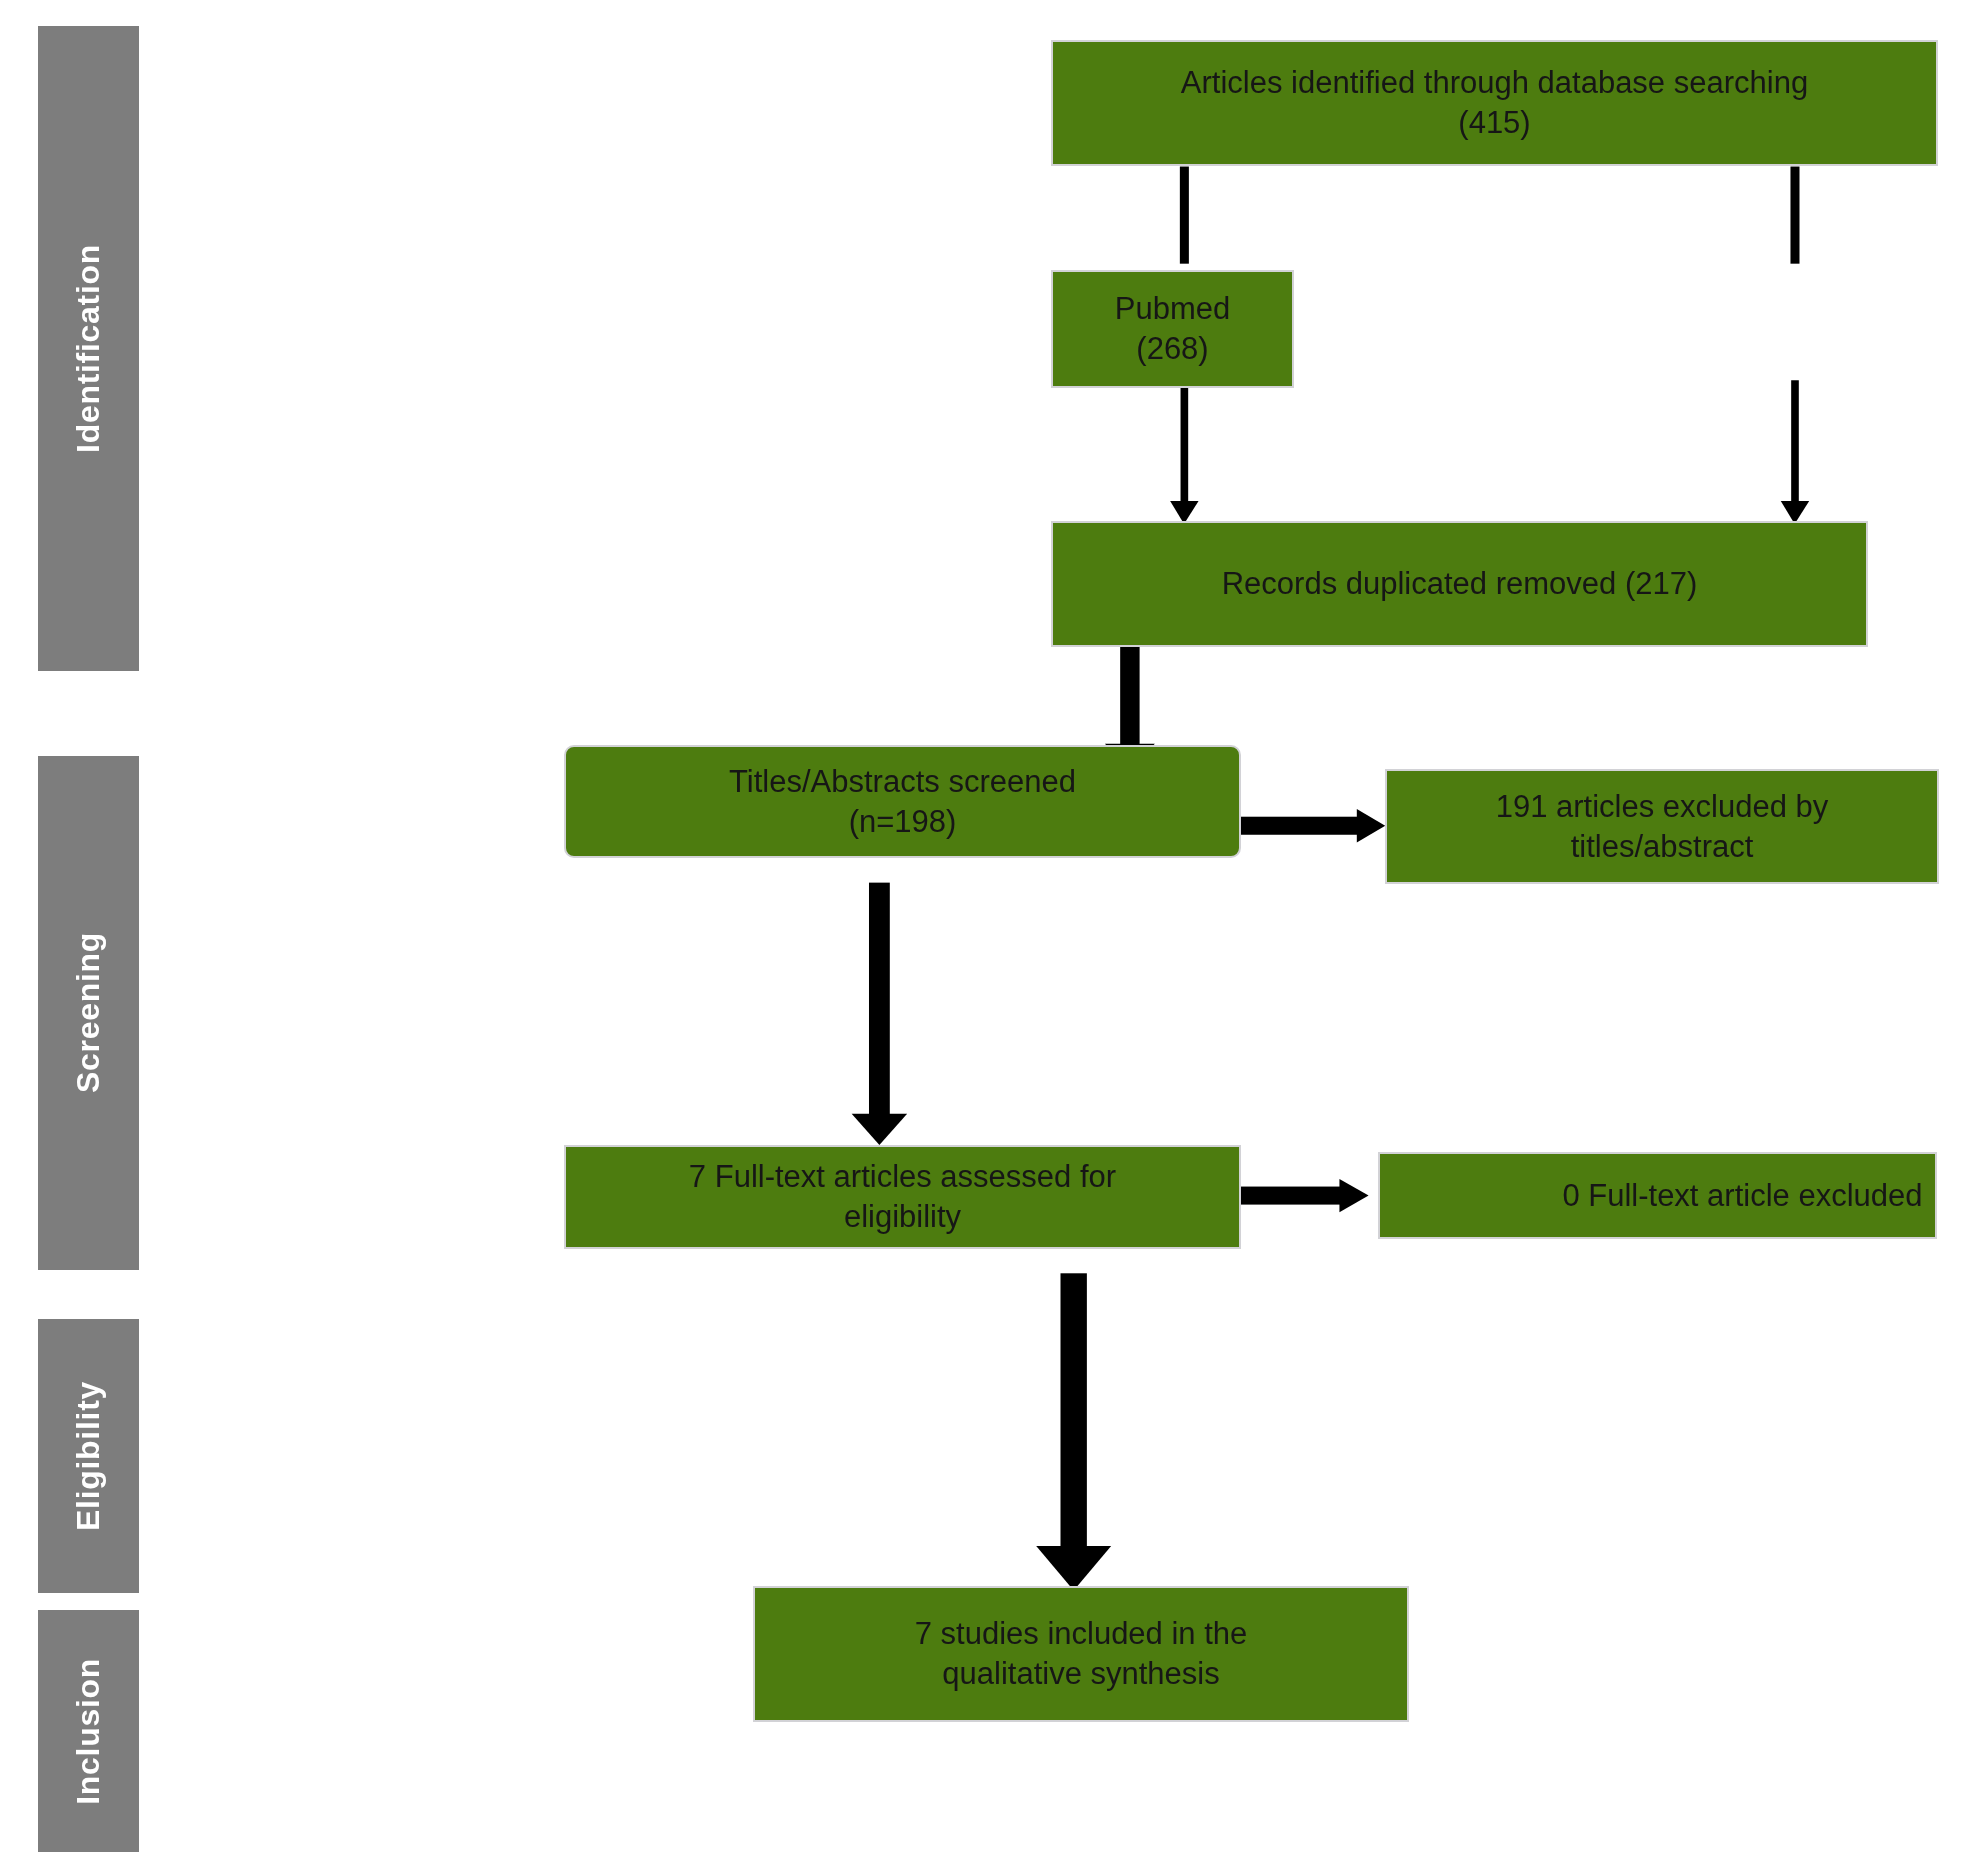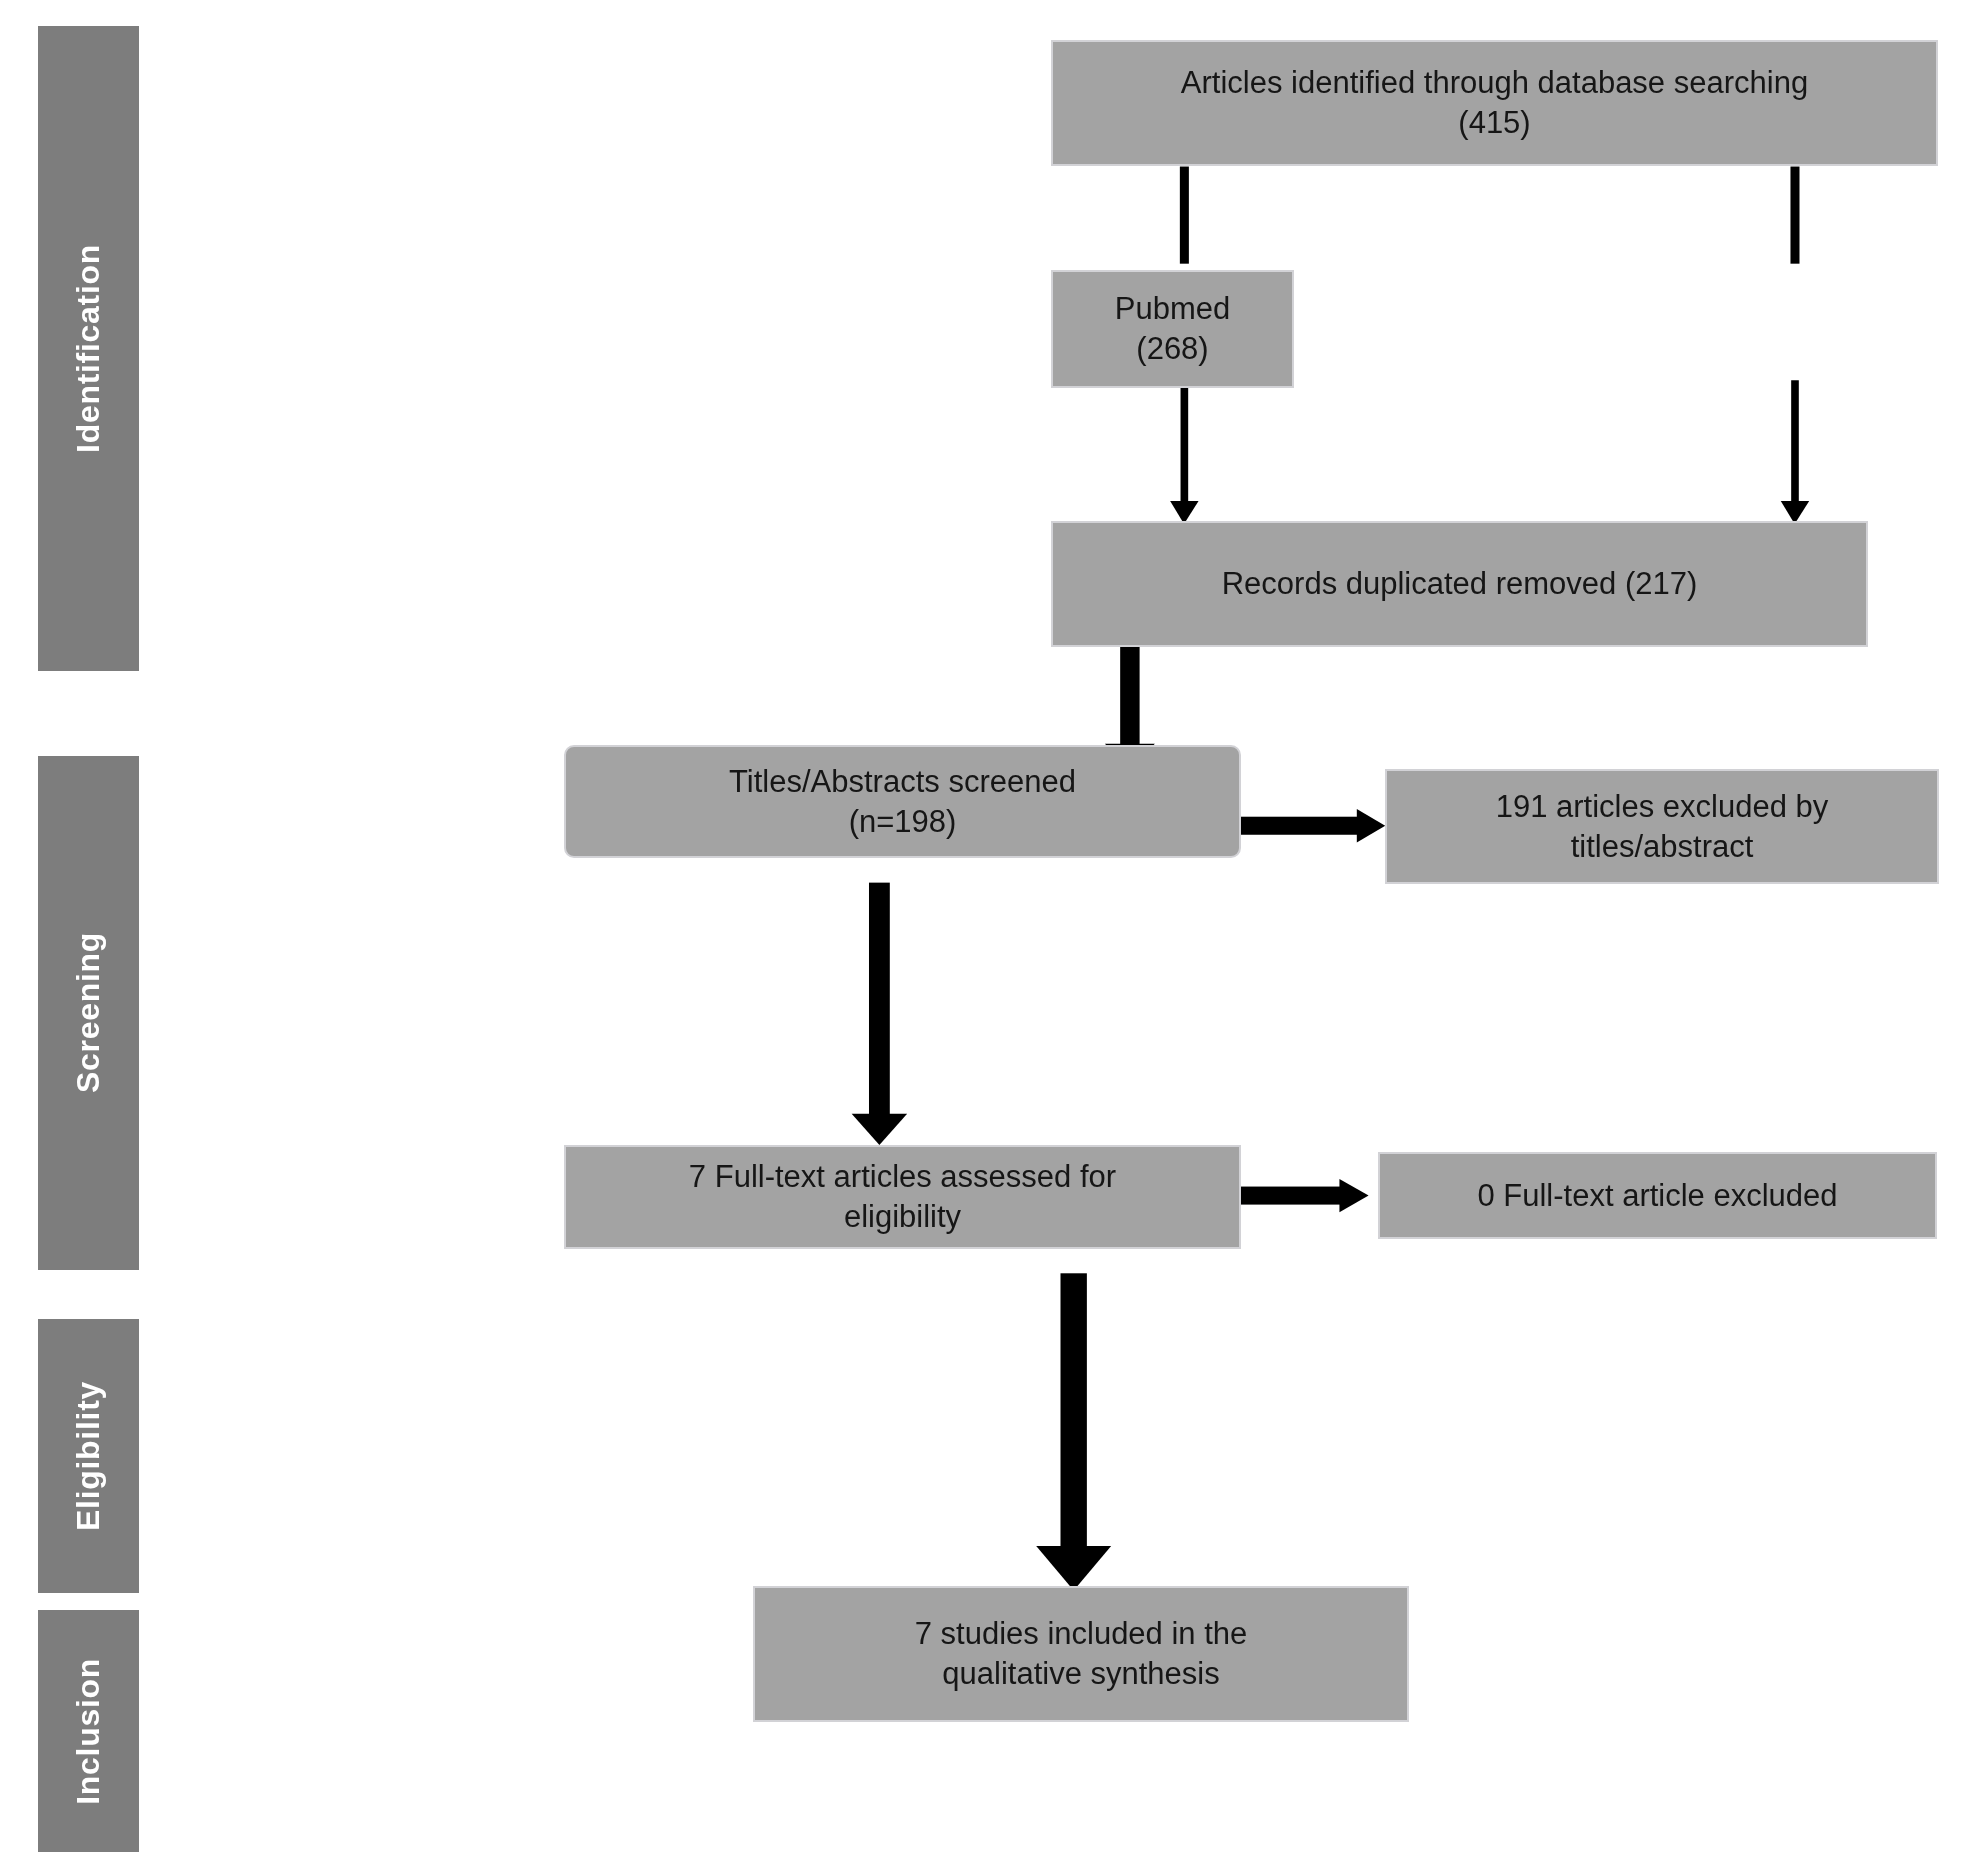--- a/index.html
+++ b/index.html
@@ -34,21 +34,21 @@
     font-weight: bold;
     font-size: 32px;
     letter-spacing: 0.7px;
     white-space: nowrap;
     font-family: "Liberation Sans", "DejaVu Sans", sans-serif;
   }
 
   
   .flow-box {
     position: absolute;
-    background: #a3a3a3;
+    background: #4d7c0f;
     border: 2.1px solid #d2d2d6;
     box-sizing: border-box;
     display: flex;
     align-items: center;
     justify-content: center;
     text-align: center;
     padding: 4.2px 12.5px;
   }
   .flow-box .box-text {
     color: #161616;
@@ -140,21 +140,21 @@
   <div class="flow-box" style="left:1385px; top:769px; width:554px; height:115px;align-items:center;">
     <span class="box-text">191 articles excluded by
 titles/abstract</span>
   </div>
 
   <div class="flow-box" style="left:564px; top:1145px; width:677px; height:104px;">
     <span class="box-text">7 Full-text articles assessed for
 eligibility</span>
   </div>
 
-  <div class="flow-box" style="left:1378px; top:1152px; width:559px; height:87px;">
+  <div class="flow-box" style="left:1378px; top:1152px; width:559px; height:87px;justify-content:flex-end;">
     <span class="box-text">0 Full-text article excluded</span>
   </div>
 
   <div class="flow-box" style="left:753px; top:1586px; width:656px; height:136px;">
     <span class="box-text">7 studies included in the
 qualitative synthesis</span>
   </div>
 
 </div>
 

